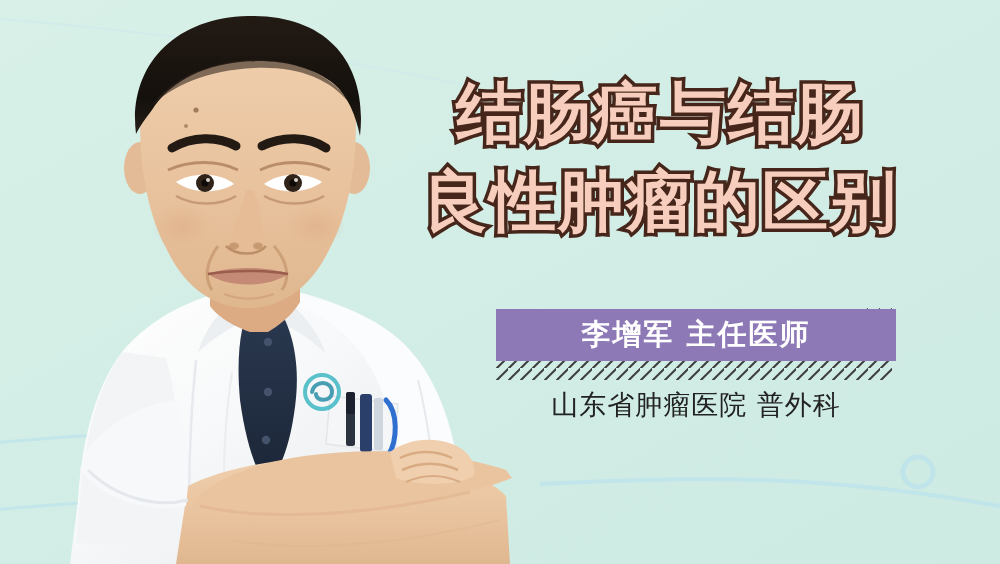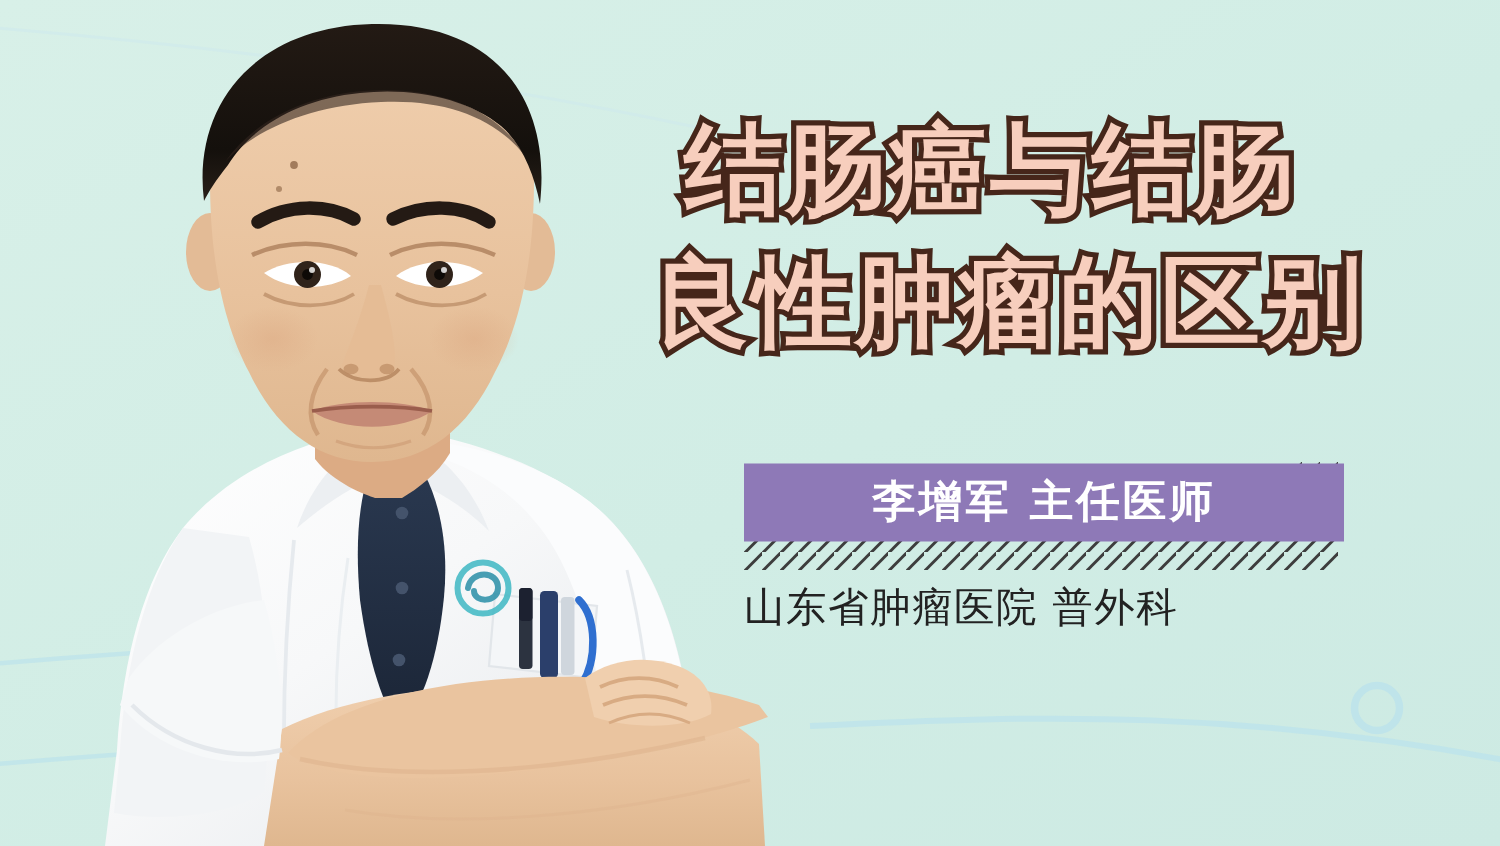--- a/index.html
+++ b/index.html
@@ -33,21 +33,21 @@
     font-weight:bold;
     font-size:66px;
     line-height:88px;
     letter-spacing:2px;
     color:#f7cebd;
     -webkit-text-stroke:7px #46261a;
     paint-order:stroke fill;
     white-space:nowrap;
     text-align:center;
   }
-  .title-line.l2 { text-align:right; }
+  .title-line.l2 { text-align:center; }
 
   
   .hatch-wrap {
     position:absolute;
     left:496px; top:308px;
     width:396px; height:72px;
   }
   .hatch-svg { position:absolute; left:0; top:0; }
 
   .name-badge {
@@ -69,20 +69,21 @@
   .affiliation {
     position:absolute;
     left:496px; top:387px;
     width:400px;
     font-family:"DejaVu Sans","Liberation Sans", sans-serif;
     font-weight:400;
     font-size:27px;
     color:#222222;
     letter-spacing:1px;
     white-space:nowrap;
+    text-align:center;
   }
 </style>
 </head>
 <body>
 
 <div id="stage">
 
   <svg class="bg-decor" width="1000" height="564" viewBox="0 0 1000 564">
     <defs>
       <linearGradient id="bgGrad" x1="0" y1="0" x2="1" y2="1">

